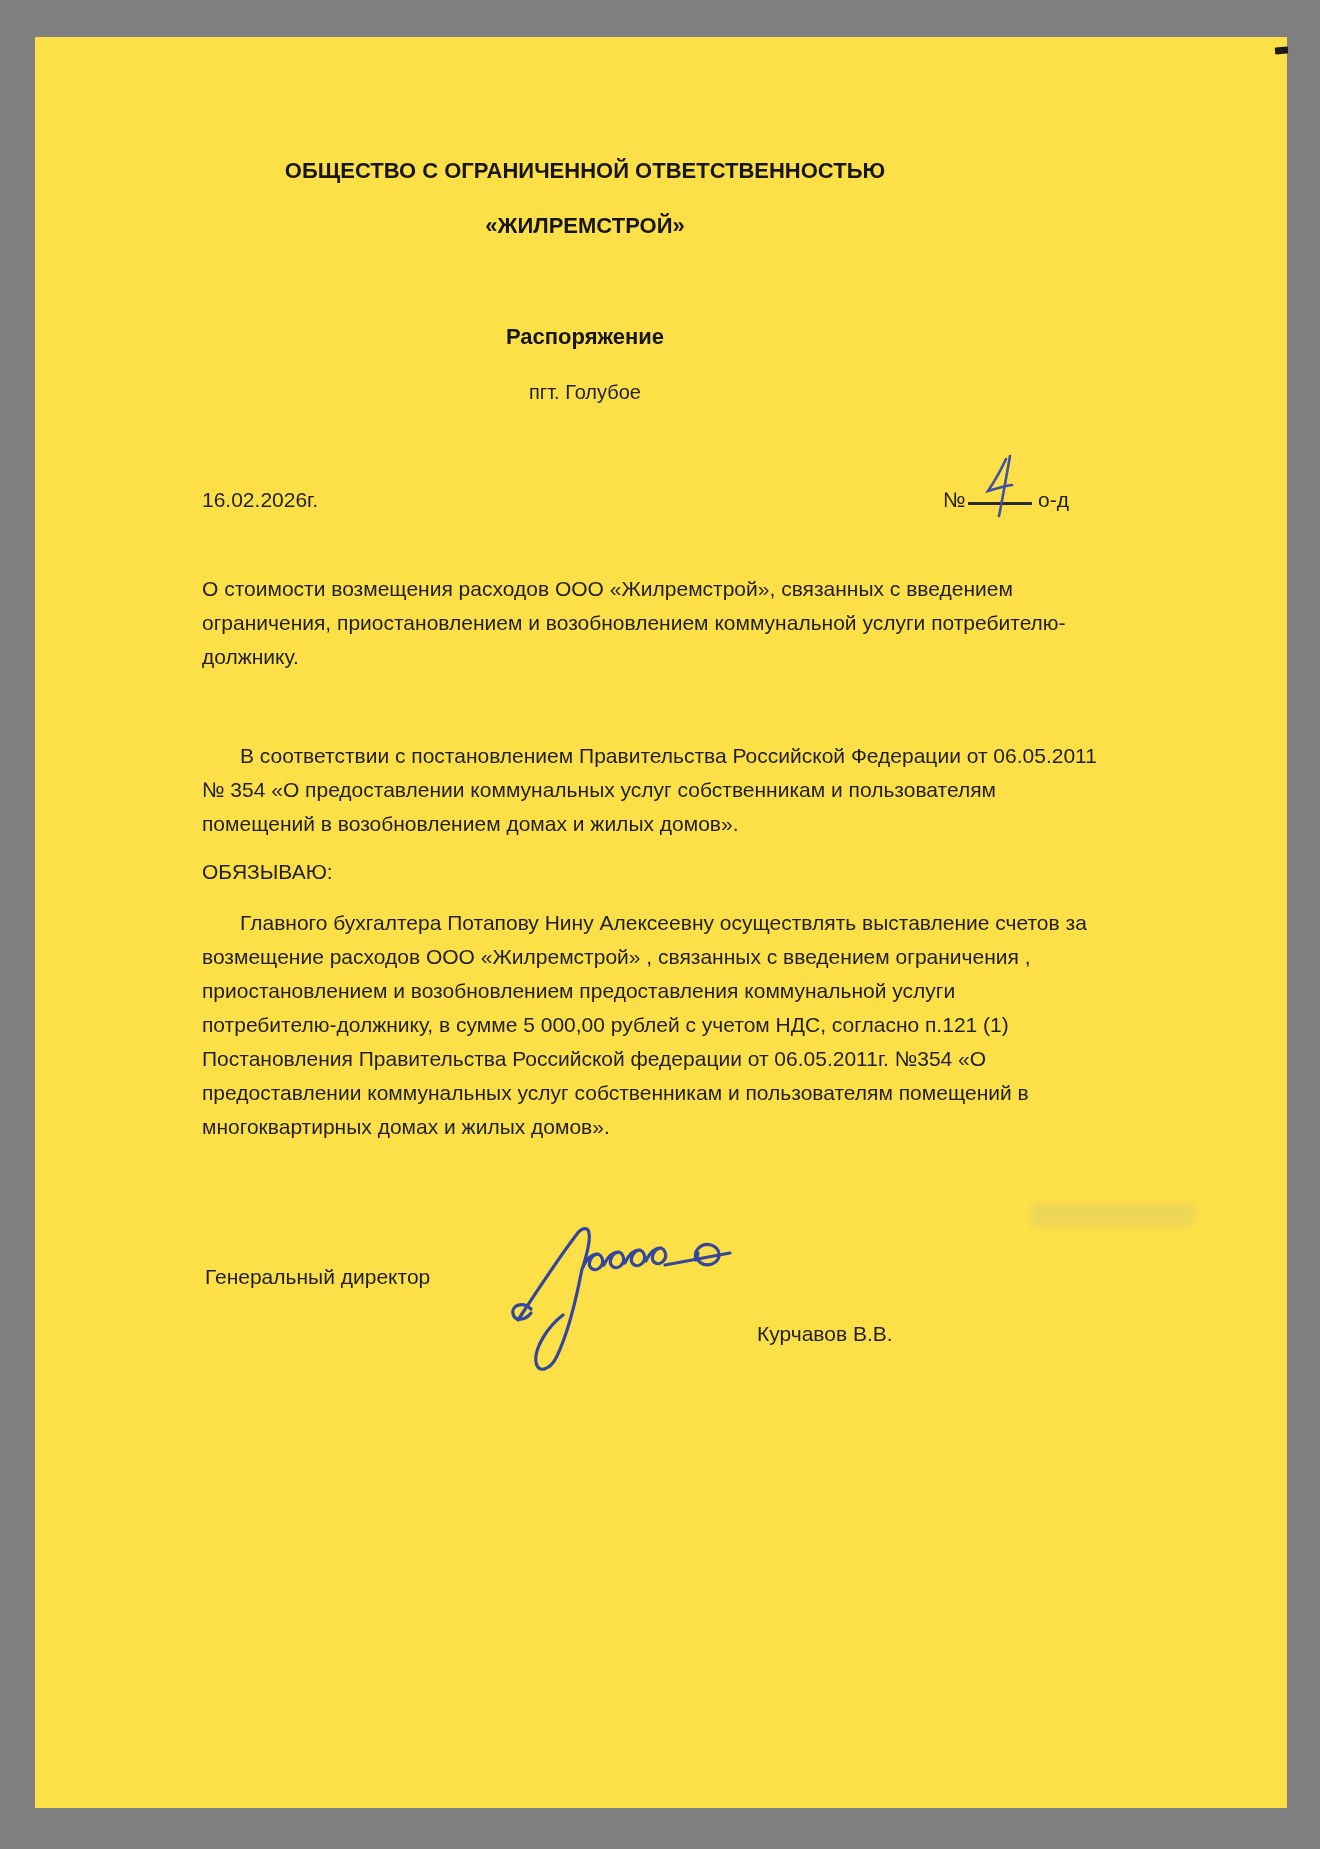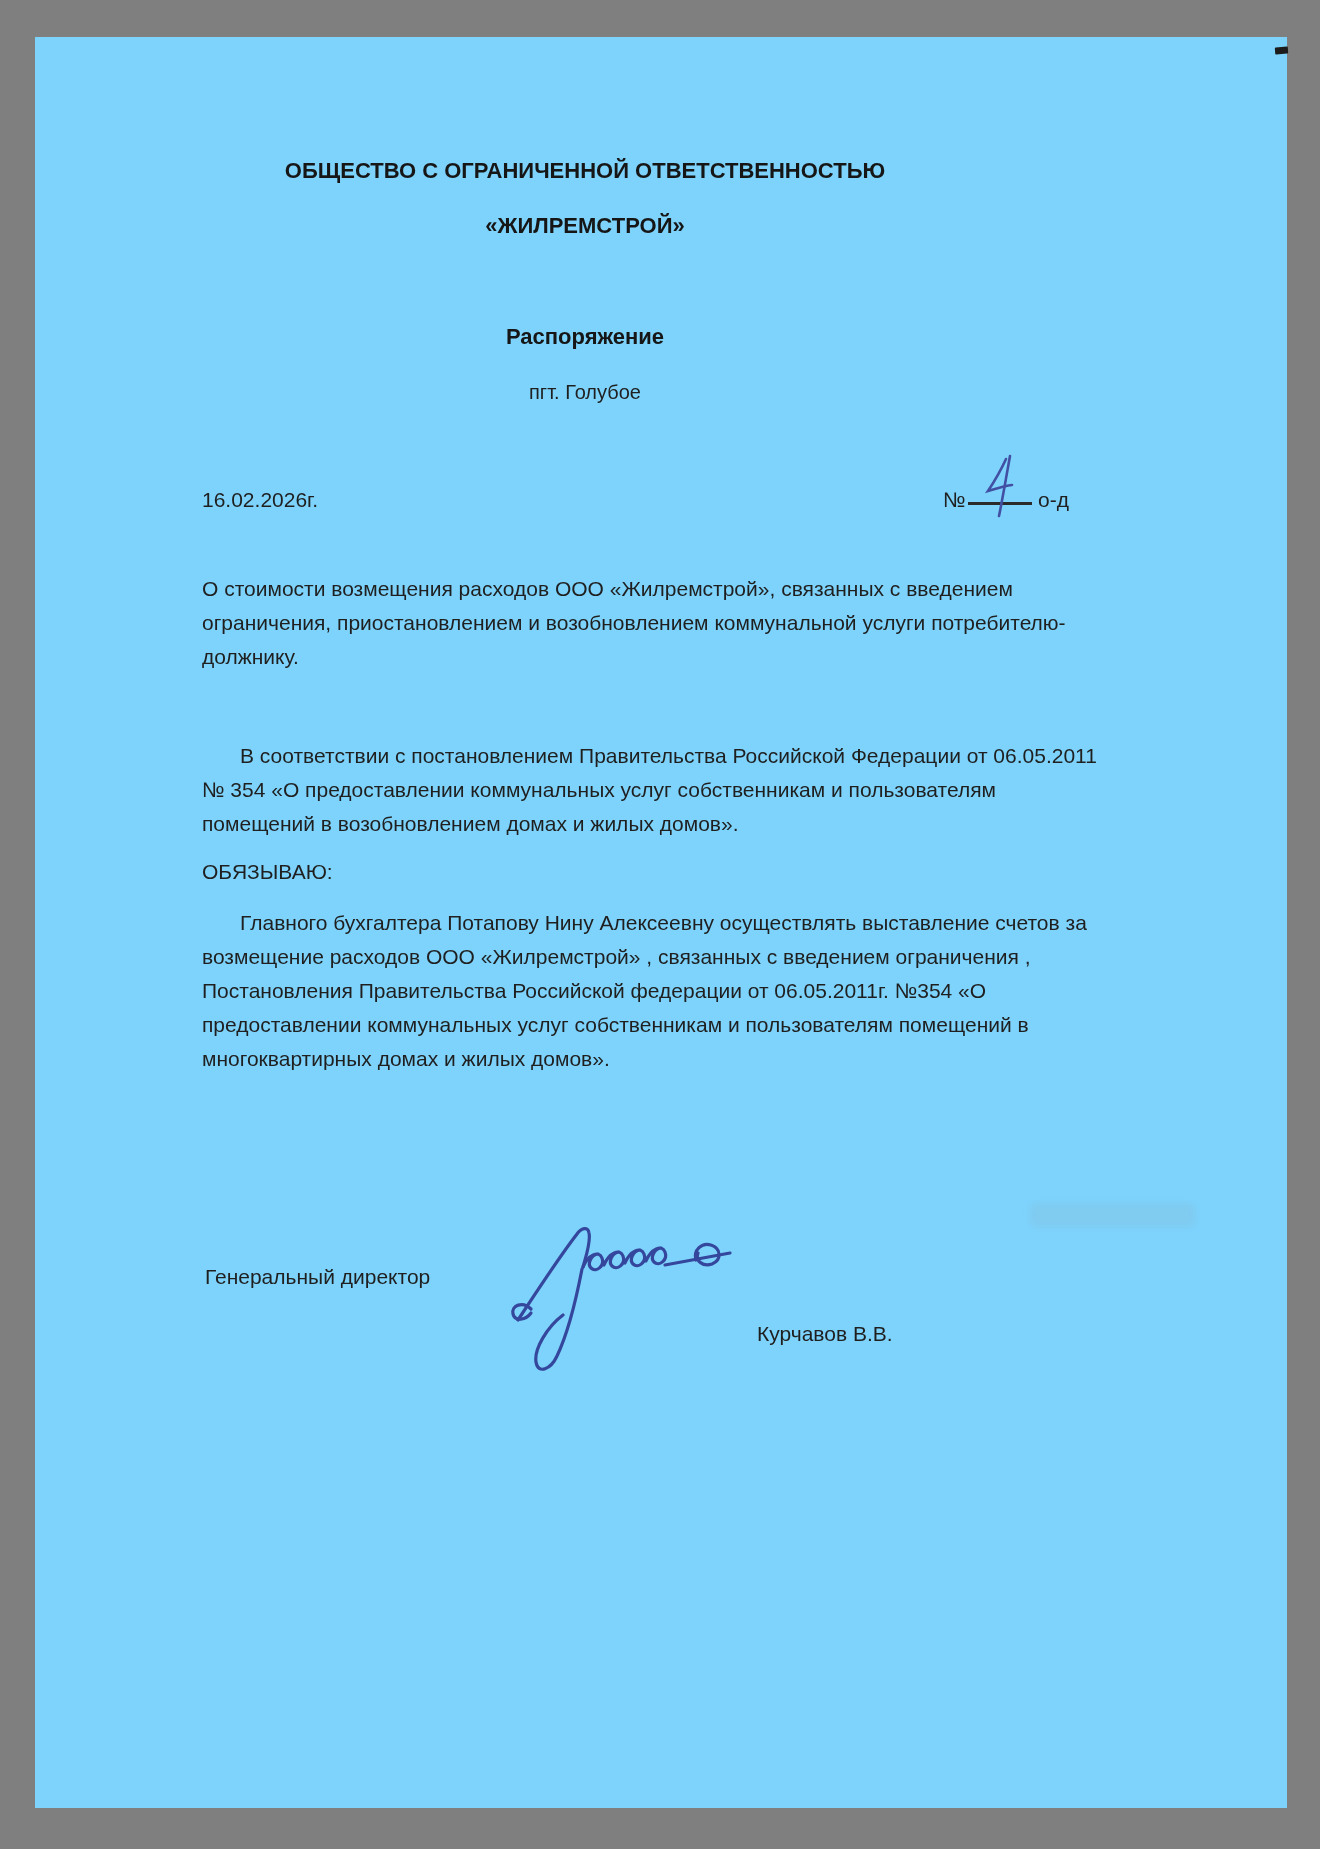--- a/index.html
+++ b/index.html
@@ -6,21 +6,21 @@
   body{
     width:1320px;height:1849px;
     background:#7f7f7f;
     position:relative;
     font-family:"Liberation Sans", sans-serif;
     overflow:hidden;
   }
   .page{
     position:absolute;left:35px;top:37px;
     width:1252px;height:1771px;
-    background:#7dd3fc;
+    background:#fde047;
   }
   .abs{position:absolute;}
   .doc-text{color:#1f1f1f;font-size:21px;line-height:34px;white-space:nowrap;}
   .center-col{left:167px;width:766px;text-align:center;}
   .h-bold{font-weight:700;color:#161616;font-size:22px;white-space:nowrap;}
   .h-reg{font-weight:400;color:#1f1f1f;font-size:20px;white-space:nowrap;}
   .line{height:34px;}
   .indent{padding-left:38px;}
   .num-underline{
     position:absolute;left:933px;top:465px;
@@ -77,20 +77,22 @@
     <div class="line indent">В соответствии с постановлением Правительства Российской Федерации от 06.05.2011</div>
     <div class="line">№ 354 «О предоставлении коммунальных услуг собственникам и пользователям</div>
     <div class="line">помещений в возобновлением домах и жилых домов».</div>
   </div>
 
   <div class="abs doc-text" style="left:167px;top:818px;">ОБЯЗЫВАЮ:</div>
 
   <div class="abs doc-text" style="left:167px;top:869px;">
     <div class="line indent">Главного бухгалтера Потапову Нину Алексеевну осуществлять выставление счетов за</div>
     <div class="line">возмещение расходов ООО «Жилремстрой» , связанных с введением ограничения ,</div>
+    <div class="line">приостановлением и возобновлением предоставления коммунальной услуги</div>
+    <div class="line">потребителю-должнику, в сумме 5 000,00 рублей с учетом НДС, согласно п.121 (1)</div>
     <div class="line">Постановления Правительства Российской федерации от 06.05.2011г. №354 «О</div>
     <div class="line">предоставлении коммунальных услуг собственникам и пользователям помещений в</div>
     <div class="line">многоквартирных домах и жилых домов».</div>
   </div>
 
   <div>
     <div class="abs doc-text" style="left:170px;top:1223px;text-align:right;">Генеральный директор</div>
 
     <svg class="abs" style="left:462px;top:1186px;" width="242" height="158" viewBox="0 0 242 158">
       <g fill="none" stroke="#35479c" stroke-width="3.2" stroke-linecap="round" stroke-linejoin="round">

